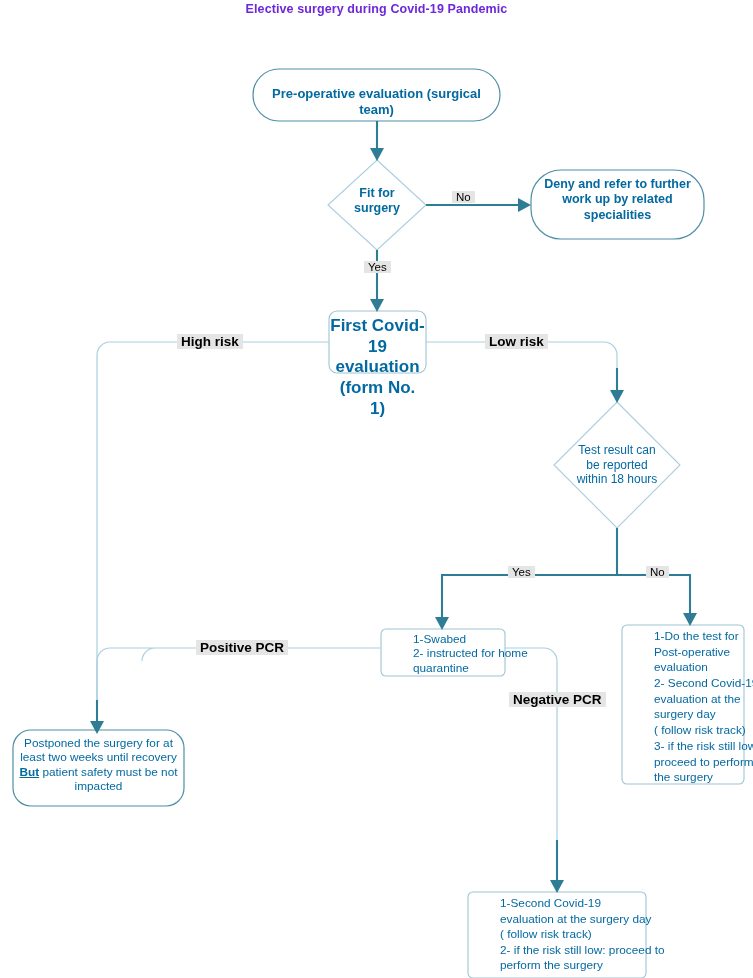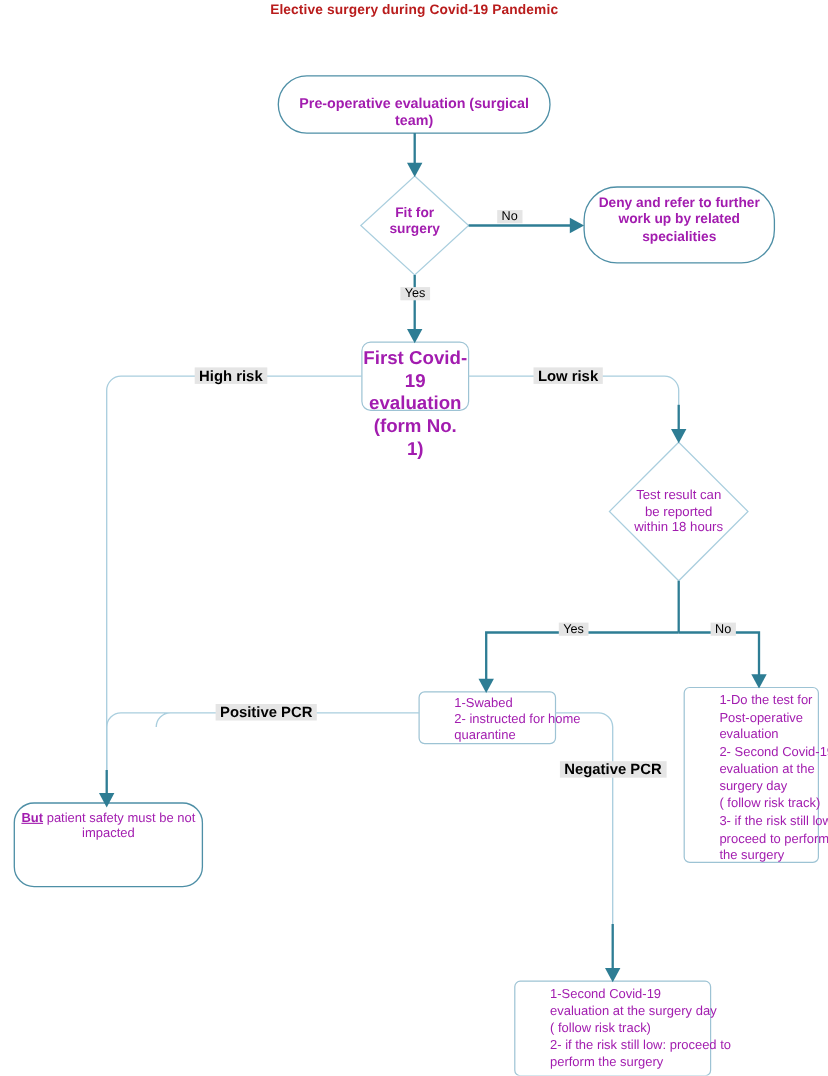--- a/index.html
+++ b/index.html
@@ -15,21 +15,21 @@
     overflow: hidden;
   }
   #chart-title {
     position: absolute;
     left: 0;
     top: 2px;
     width: 753px;
     text-align: center;
     font-size: 12.5px;
     font-weight: bold;
-    color: #b91c1c;
+    color: #6d28d9;
     letter-spacing: 0.1px;
   }
   svg#flow {
     position: absolute;
     left: 0;
     top: 0;
     width: 753px;
     height: 978px;
   }
   .node-shape {
@@ -55,21 +55,21 @@
     fill: none;
     stroke: #a9cede;
     stroke-width: 1.2;
   }
   .arrow-head {
     fill: #2e7d94;
   }
   .node-label {
     position: absolute;
     font-family: "Liberation Sans", sans-serif;
-    color: #a21caf;
+    color: #0369a1;
     line-height: 1.22;
     white-space: pre-line;
   }
   .lbl-bold { font-weight: bold; }
   .lbl-center { text-align: center; }
   .lbl-left { text-align: left; margin-left: 28px; }
   .edge-label {
     position: absolute;
     font-family: "Liberation Sans", sans-serif;
     color: #000000;
@@ -164,21 +164,23 @@
 Post-operative
 evaluation
 2- Second Covid-19
 evaluation at the
 surgery day
 ( follow risk track)
 3- if the risk still low:
 proceed to perform
 the surgery</div>
 
-<div class="node-label lbl-center" style="left:16px; top:736px; width:165px; font-size:11.8px;"><span class="u">But</span><span> patient safety must be not
+<div class="node-label lbl-center" style="left:16px; top:736px; width:165px; font-size:11.8px;"><span>Postponed the surgery for at
+least two weeks until recovery
+</span><span class="u">But</span><span> patient safety must be not
 impacted</span></div>
 
 <div class="node-label lbl-left" style="left:472px; top:896px; width:176px; font-size:11.8px; line-height:1.32;">1-Second Covid-19
 evaluation at the surgery day
 ( follow risk track)
 2- if the risk still low: proceed to
 perform the surgery</div>
 
 <div class="edge-label small" style="left:452px; top:191px;">No</div>
 

